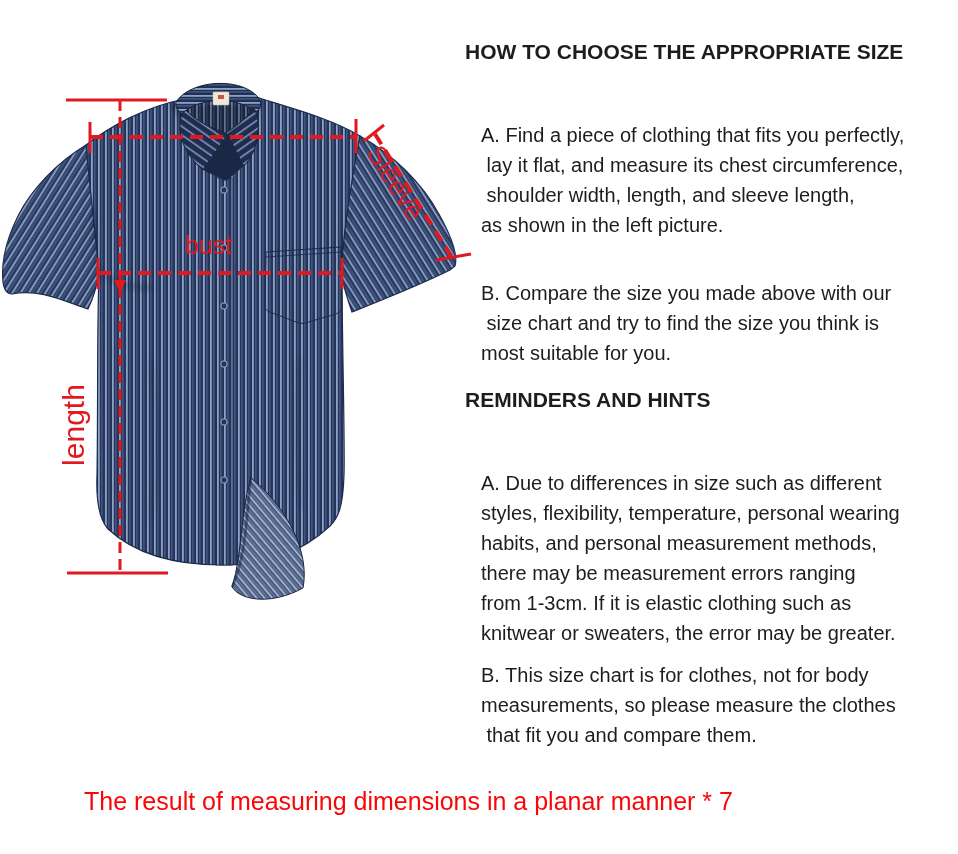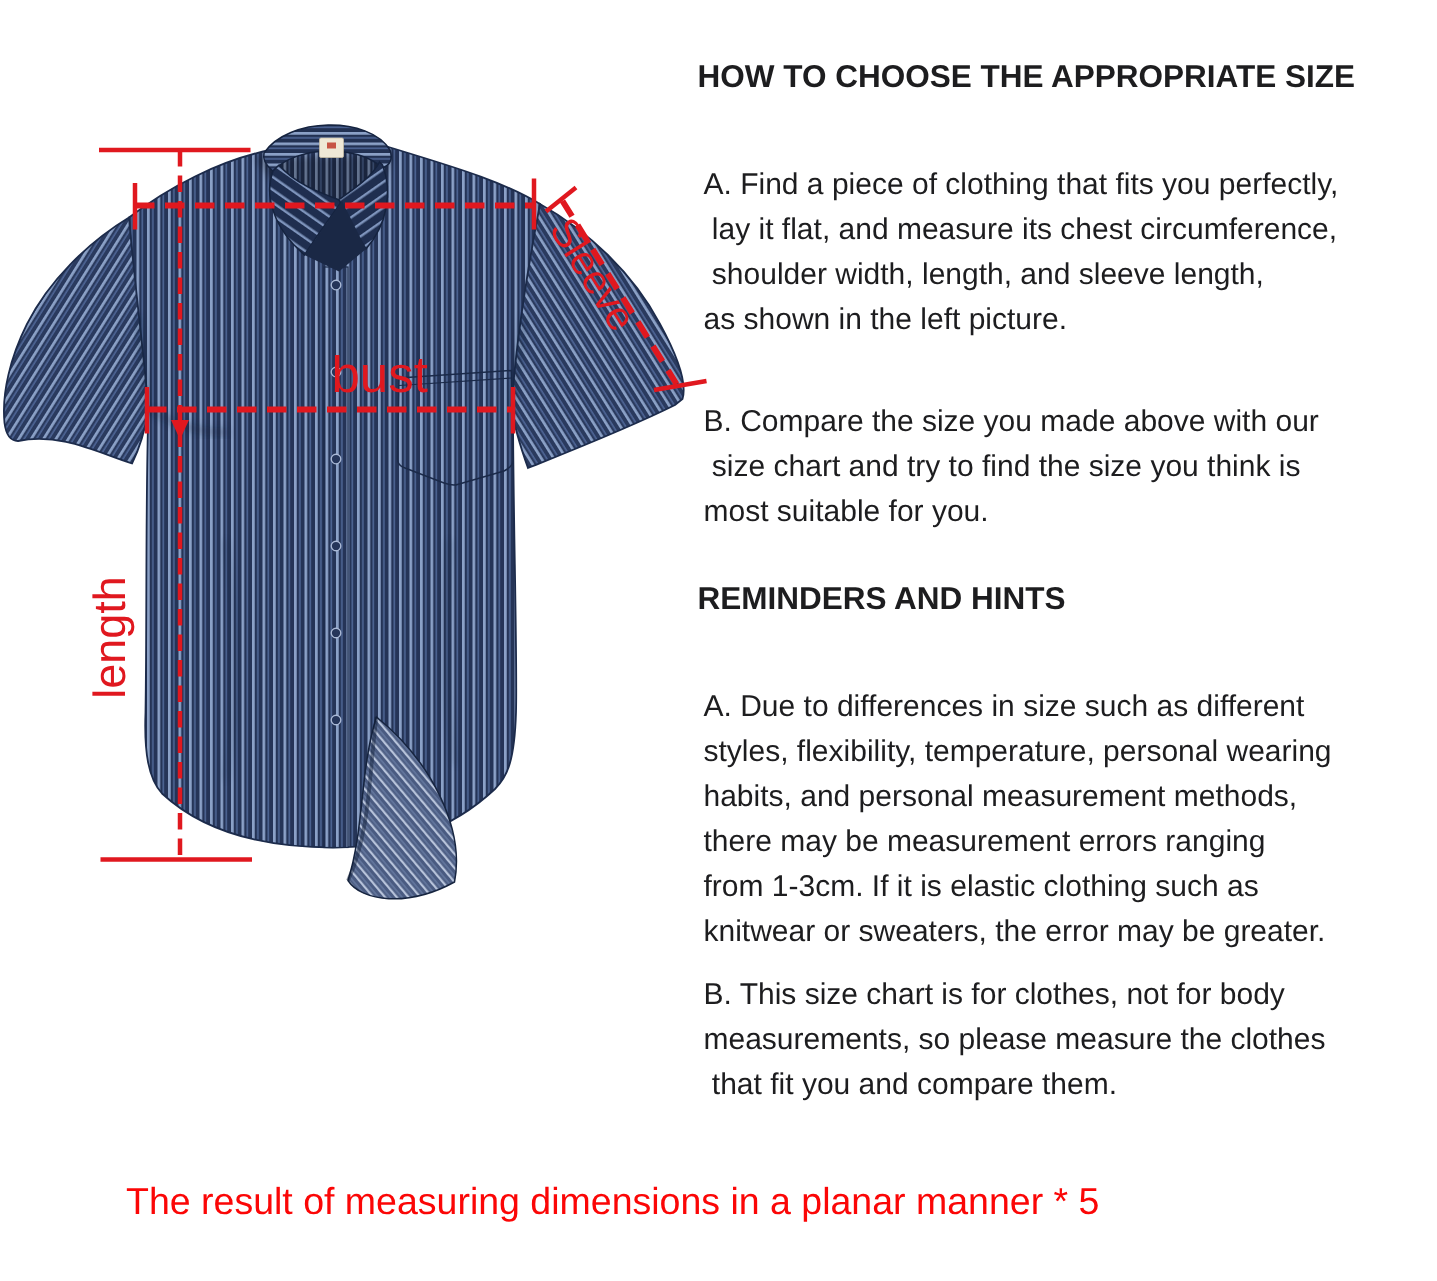--- a/index.html
+++ b/index.html
@@ -6,27 +6,27 @@
   .page {
     position:relative; width:958px; height:854px; background:#ffffff;
     overflow:hidden; font-family:"Liberation Sans", sans-serif;
   }
   .shirt-svg { position:absolute; left:0; top:60px; }
   .annot-svg { position:absolute; left:0; top:0; width:958px; height:854px; pointer-events:none; }
 
   .lbl { position:absolute; color:#e0181f; white-space:nowrap; }
   .lbl-shoulder { left:153px; top:100px; font-size:30px; }
   .lbl-sleeve   { left:386px; top:140px; font-size:27px; transform:rotate(58deg); transform-origin:0 0; }
-  .lbl-bust     { left:185px; top:231px; font-size:34px;margin-left:36px; }
+  .lbl-bust     { left:185px; top:231px; font-size:25px; }
   .lbl-bustnote { left:124px; top:283px; font-size:15px; font-weight:700; letter-spacing:.2px; }
   .lbl-length   { left:8px; top:409px; width:130px; height:32px; text-align:center; font-size:30px; transform:rotate(-90deg); }
 
   .col { position:absolute; left:465px; top:0; width:482px; color:#1d1d1f; }
   .h  { position:absolute; left:0; font-size:21px; font-weight:700; white-space:nowrap; margin:0;text-align:center; }
-  .p  { position:absolute; left:0; font-size:20px; line-height:30px; white-space:pre-wrap; margin:4px; }
+  .p  { position:absolute; left:0; font-size:20px; line-height:30px; white-space:pre-wrap; margin:16px; }
   .h-choose    { top:40px; }
   .p-find      { top:104px; }
   .p-compare   { top:262px; }
   .h-reminders { top:388px; }
   .p-diff      { top:452px; }
   .p-chart     { top:644px; }
 
   .footer-note {
     position:absolute; left:84px; top:787px; font-size:25px; color:#fb0606; white-space:nowrap;
   }
@@ -159,15 +159,15 @@
 styles, flexibility, temperature, personal wearing
 habits, and personal measurement methods,
 there may be measurement errors ranging
 from 1-3cm. If it is elastic clothing such as
 knitwear or sweaters, the error may be greater.</p>
     <p class="p p-chart">B. This size chart is for clothes, not for body
 measurements, so please measure the clothes
  that fit you and compare them.</p>
   </div>
 
-  <div class="footer-note">The result of measuring dimensions in a planar manner * 5</div>
+  <div class="footer-note">The result of measuring dimensions in a planar manner * 7</div>
 
 </div>
 
 </body></html>

